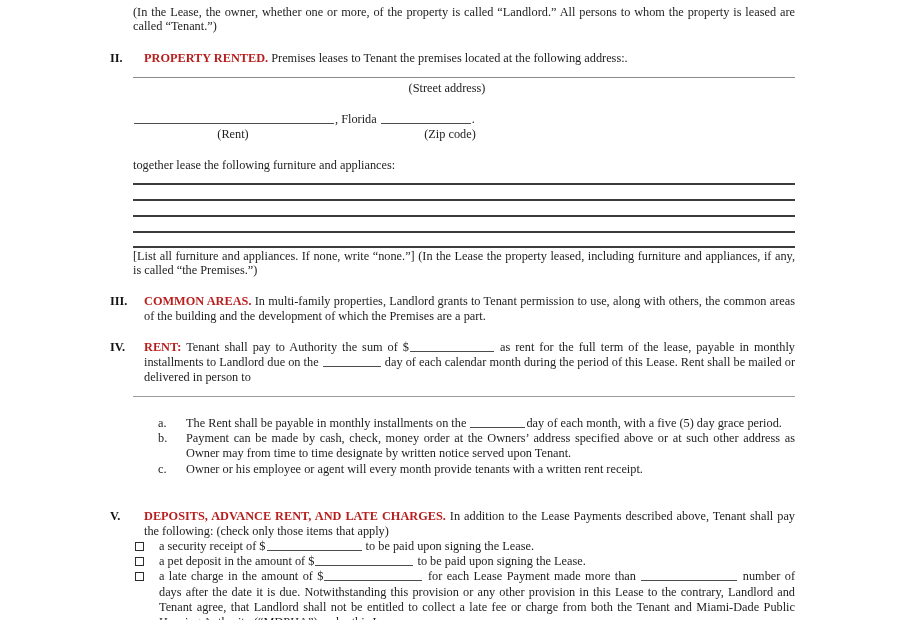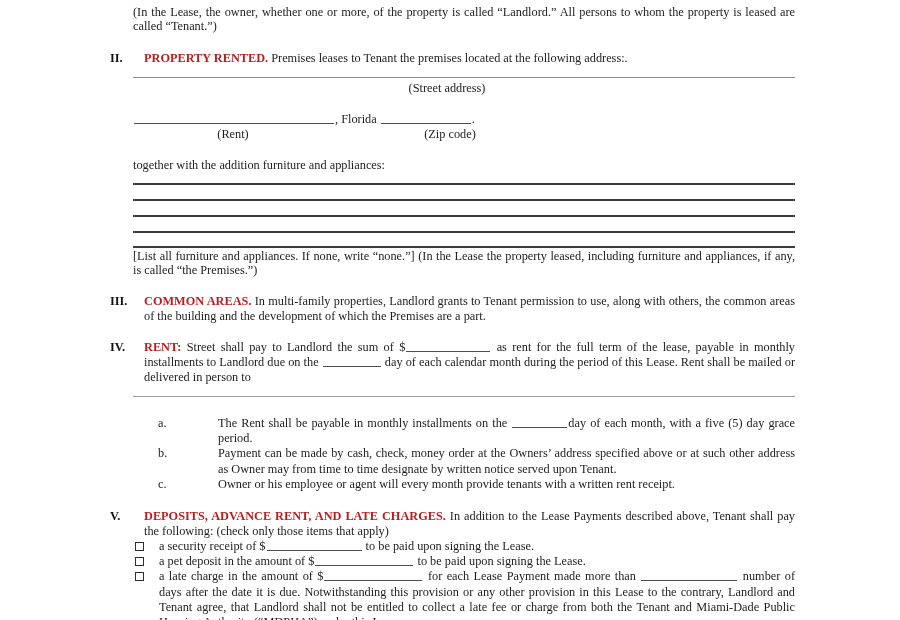--- a/index.html
+++ b/index.html
@@ -113,21 +113,20 @@
   .subitem .ltr {
     width: 28px;
     flex: 0 0 28px;
     color: #1b1b1b;
   }
   .subitem .txt {
     flex: 1 1 auto;
     text-align: justify;
     text-justify: inter-word;
     color: #1b1b1b;
-    margin-left: 32px;
   }
 
   
   .checklist {
     position: absolute;
   }
   .checkitem {
     display: flex;
     align-items: flex-start;
     font-size: 12.3px;
@@ -181,21 +180,21 @@
 
   <div class="rule thin" style="left:133px; top:77px; width:662px;"></div>
   <div class="caption" style="left:116px; top:81px; width:662px;">(Street address)</div>
 
   <div class="addr-line" style="left:133px; top:112px;">
     <span class="blank" style="width:200px;"></span><span>, Florida</span> <span class="blank" style="width:90px;"></span><span>.</span>
   </div>
   <div class="caption" style="left:133px; top:127px; width:200px;">(Rent)</div>
   <div class="caption" style="left:400px; top:127px; width:100px;">(Zip code)</div>
 
-  <div class="para" style="left:133px; top:158px; width:662px; text-align:left;">together with the addition furniture and appliances:</div>
+  <div class="para" style="left:133px; top:158px; width:662px; text-align:left;">together lease the following furniture and appliances:</div>
 
   <div class="rule thick" style="left:133px; top:183px; width:662px;"></div>
   <div class="rule thick" style="left:133px; top:199px; width:662px;"></div>
   <div class="rule thick" style="left:133px; top:215px; width:662px;"></div>
   <div class="rule thick" style="left:133px; top:231px; width:662px;"></div>
   <div class="rule thick" style="left:133px; top:246px; width:662px;"></div>
 
   <div class="para" style="left:133px; top:249px; width:662px;">[List all furniture and appliances.  If none, write “none.”]  (In the Lease the property leased, including furniture and appliances, if any, is called “the Premises.”)</div>
 
   <div class="section" style="left:110px; top:294px; width:685px;">
@@ -203,21 +202,21 @@
     <div class="sec-body">
       <span class="hd">COMMON AREAS.</span>
       <span>In multi-family properties, Landlord grants to Tenant permission to use, along with others, the common areas of the building and the development of which the Premises are a part.</span>
     </div>
   </div>
 
   <div class="section" style="left:110px; top:340px; width:685px;">
     <div class="roman">IV.</div>
     <div class="sec-body">
       <span class="hd">RENT:</span>
-      <span>Street shall pay to Landlord the sum of $</span><span class="blank" style="width:84px;"></span>
+      <span>Tenant shall pay to Authority the sum of $</span><span class="blank" style="width:84px;"></span>
       <span>as rent for the full term of the lease, payable in monthly installments to Landlord due on the</span>
       <span class="blank" style="width:58px;"></span>
       <span>day of each calendar month during the period of this Lease. Rent shall be mailed or delivered in person to</span>
     </div>
   </div>
 
   <div class="rule faint" style="left:133px; top:396px; width:662px;"></div>
 
   <div class="sublist" style="left:158px; top:416px; width:637px;">
 

